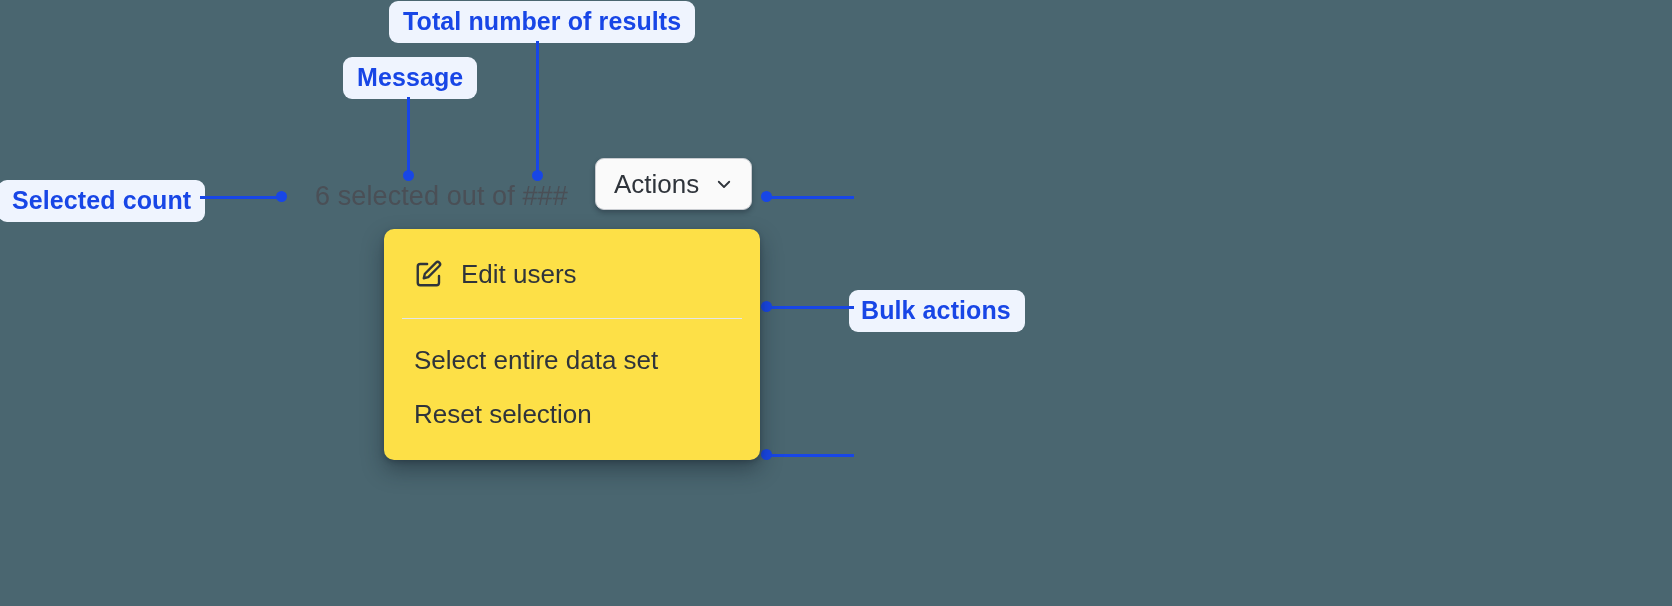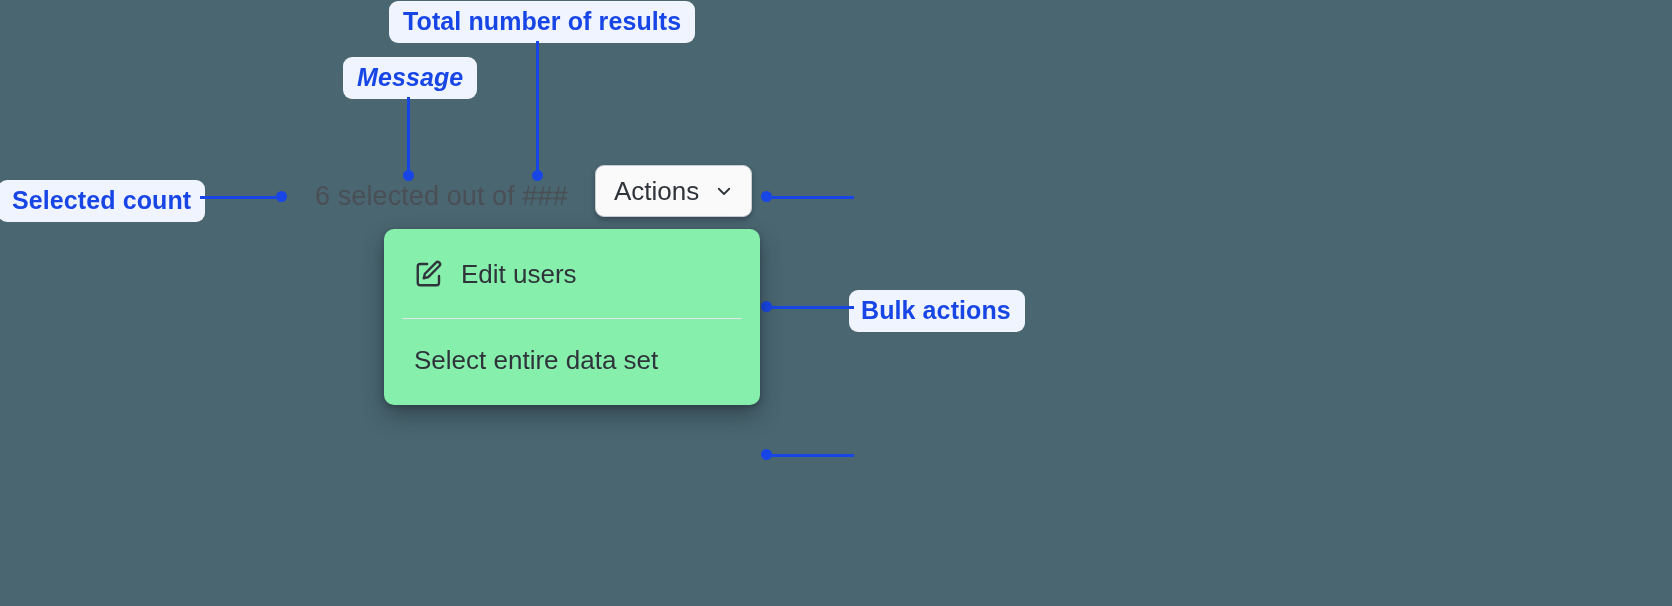--- a/index.html
+++ b/index.html
@@ -82,21 +82,21 @@
   }
   .chev {
     display: block;
     width: 18px;
     height: 18px;
   }
 
   
   .menu {
     position: absolute;
-    background: #86efac;
+    background: #fde047;
     border-radius: 10px;
     box-shadow: 0 10px 22px rgba(15,25,35,.40), 0 2px 5px rgba(15,25,35,.25);
     box-sizing: border-box;
     padding: 18px 0 18px 0;
     width: 376px;
   }
   .menu-item {
     display: flex;
     align-items: center;
     gap: 17px;
@@ -116,21 +116,21 @@
     margin: 16px 18px 14px 18px;
   }
 </style>
 </head>
 <body>
 
 <div id="stage">
 
   <div class="anno" style="left:389px; top:1px;">Total number of results</div>
 
-  <div class="anno" style="left:343px; top:57px;font-style:italic;">Message</div>
+  <div class="anno" style="left:343px; top:57px;">Message</div>
 
   <div class="anno" style="left:-2px; top:180px;">Selected count</div>
 
 
   <div class="anno" style="left:849px; top:290px;padding-left:12px;">Bulk actions</div>
 
 
   <div class="conn-v" style="left:536px; top:41px; height:133px;"></div>
   <div class="dot" style="left:532px; top:170px;"></div>
 
@@ -144,21 +144,21 @@
   <div class="dot" style="left:761px; top:191px;"></div>
 
   <div class="conn-h" style="left:766px; top:306px; width:88px;"></div>
   <div class="dot" style="left:761px; top:301px;"></div>
 
   <div class="conn-h" style="left:766px; top:454px; width:88px;"></div>
   <div class="dot" style="left:761px; top:449px;"></div>
 
   <div class="msg-text" style="left:294px; top:181px;">6 selected out of ###</div>
 
-  <div class="actions-btn" style="left:595px; top:165px;">
+  <div class="actions-btn" style="left:595px; top:158px;">
     <span class="label">Actions</span>
     <span>
       <svg class="chev" viewBox="0 0 24 24" fill="none" stroke="#2f343b" stroke-width="2.4" stroke-linecap="round" stroke-linejoin="round">
         <polyline points="5,9 12,16 19,9"></polyline>
       </svg>
     </span>
   </div>
 
   <div class="menu" style="left:384px; top:229px;">
 
@@ -172,15 +172,18 @@
       <span>Edit users</span>
     </div>
 
 
     <div class="menu-sep"></div>
 
     <div class="menu-item plain">
       <span>Select entire data set</span>
     </div>
 
+    <div class="menu-item plain">
+      <span>Reset selection</span>
+    </div>
   </div>
 
 </div>
 
 </body></html>

